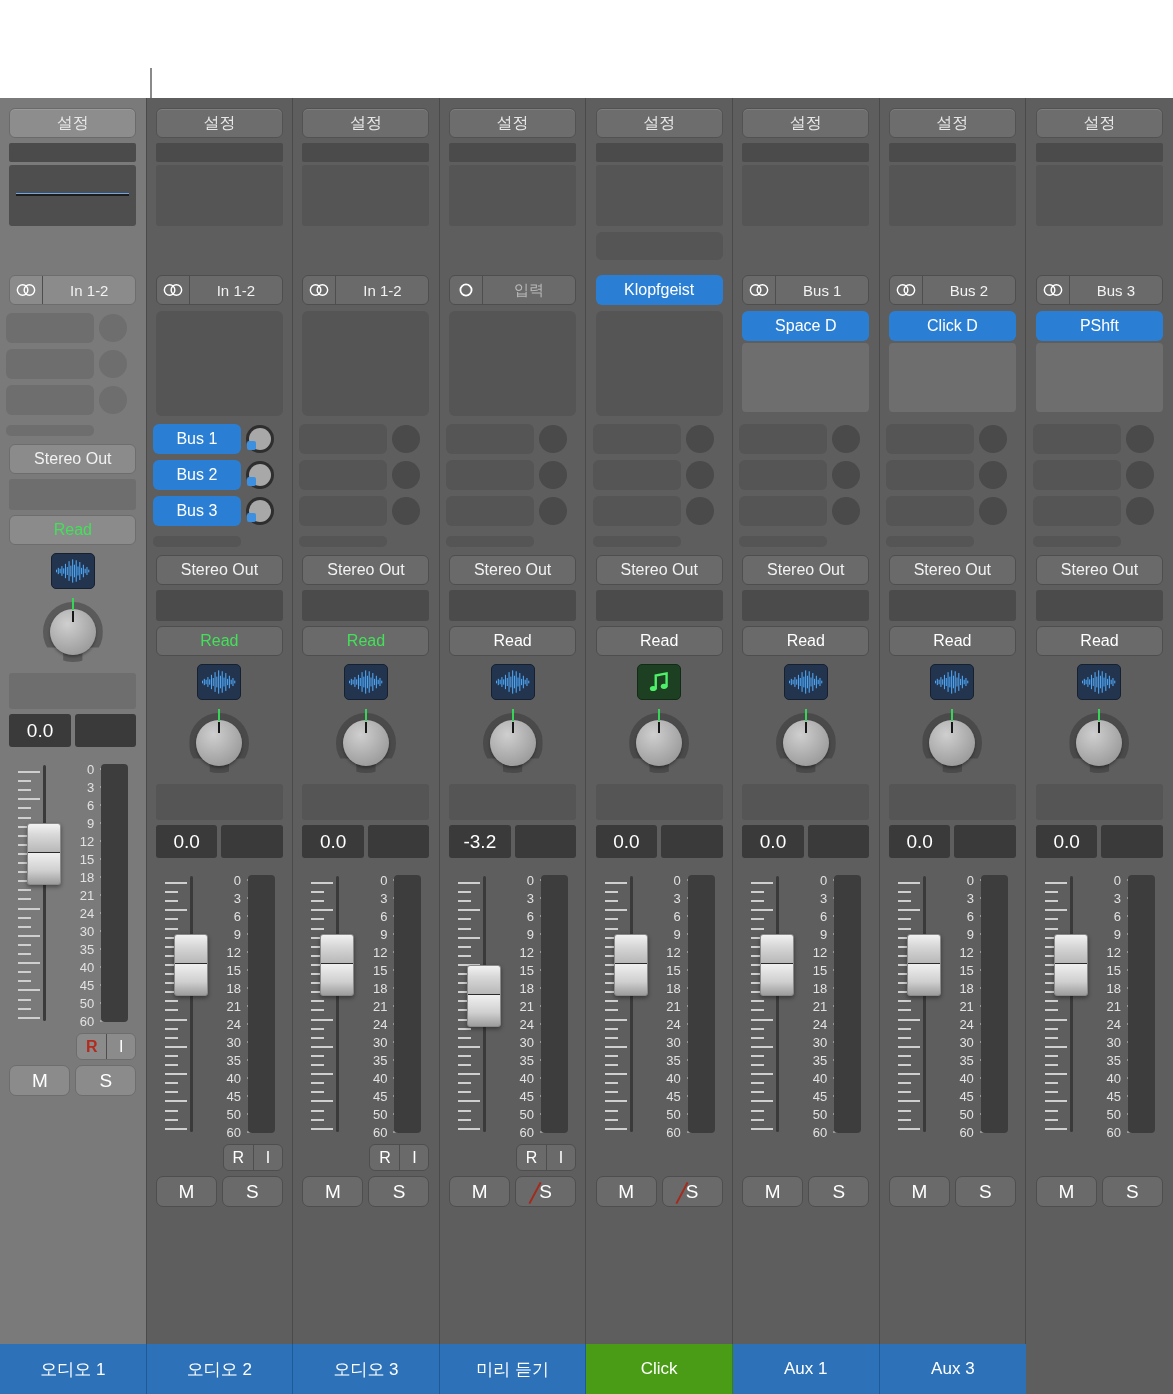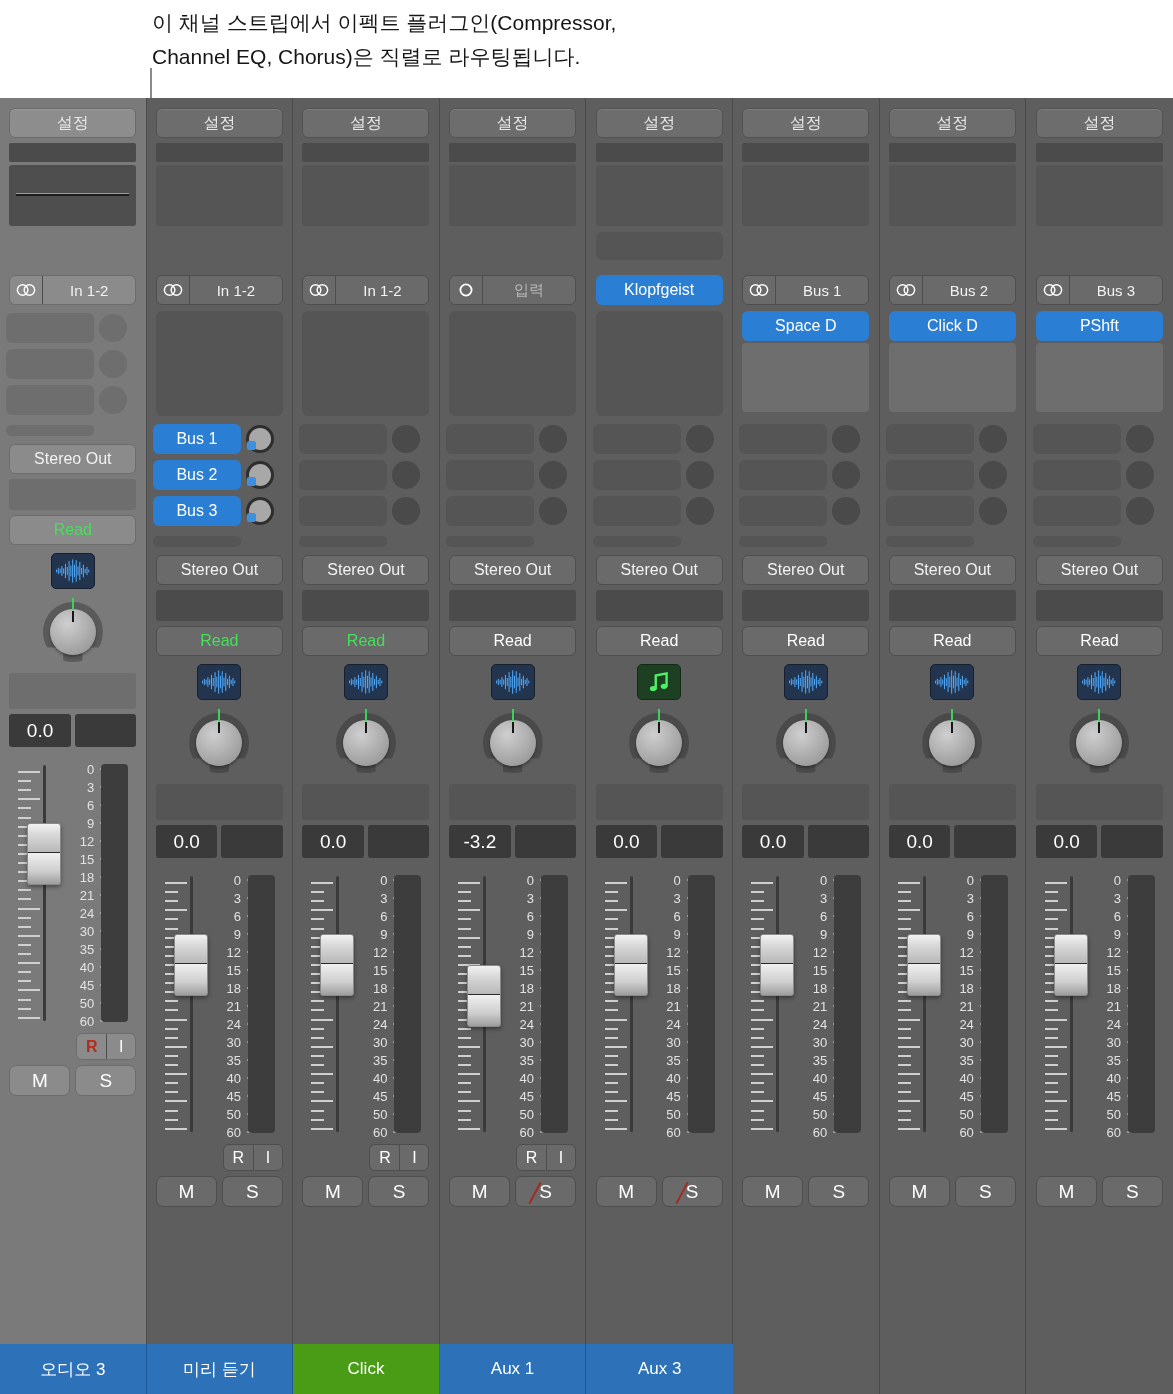--- a/index.html
+++ b/index.html
@@ -347,22 +347,20 @@
     display:flex; align-items:center; justify-content:center;
     color:#ffffff; font-size:17px;
   }
   .name-cell.green { background:#4a9c16; border-right-color:#3a7d11; }
   .name-cell:last-child { border-right:none; }
 </style>
 </head>
 <body>
 
 <div id="callout">
-  <div id="callout-text">이 채널 스트립에서 이펙트 플러그인(Compressor,
-Channel EQ, Chorus)은 직렬로 라우팅됩니다.</div>
   <div id="callout-line"></div>
 </div>
 <div id="callout-bracket" style="position: absolute; left: 150px; top: 438px; width: 12px; height: 92px;"></div>
 
 <div id="mixer">
     <div class="strip selected">
       <div class="setting-btn">설정</div>
       <div class="thin-bar"></div>
       <div class="eq-display">
         <div class="eq-line"></div>
@@ -1482,18 +1480,20 @@
         <div class="meter"></div>
       </div>
       <div class="ri-row"></div>
       <div class="ms-row">
         <div class="ms-btn">M</div>
         <div class="ms-btn">S</div>
       </div>
     </div>
   </div>
 <div id="namebar">
+    <div class="name-cell">오디오 1</div>
+    <div class="name-cell">오디오 2</div>
     <div class="name-cell">오디오 3</div>
     <div class="name-cell">미리 듣기</div>
     <div class="name-cell green">Click</div>
     <div class="name-cell">Aux 1</div>
     <div class="name-cell">Aux 3</div>
   </div>
 
 </body></html>

